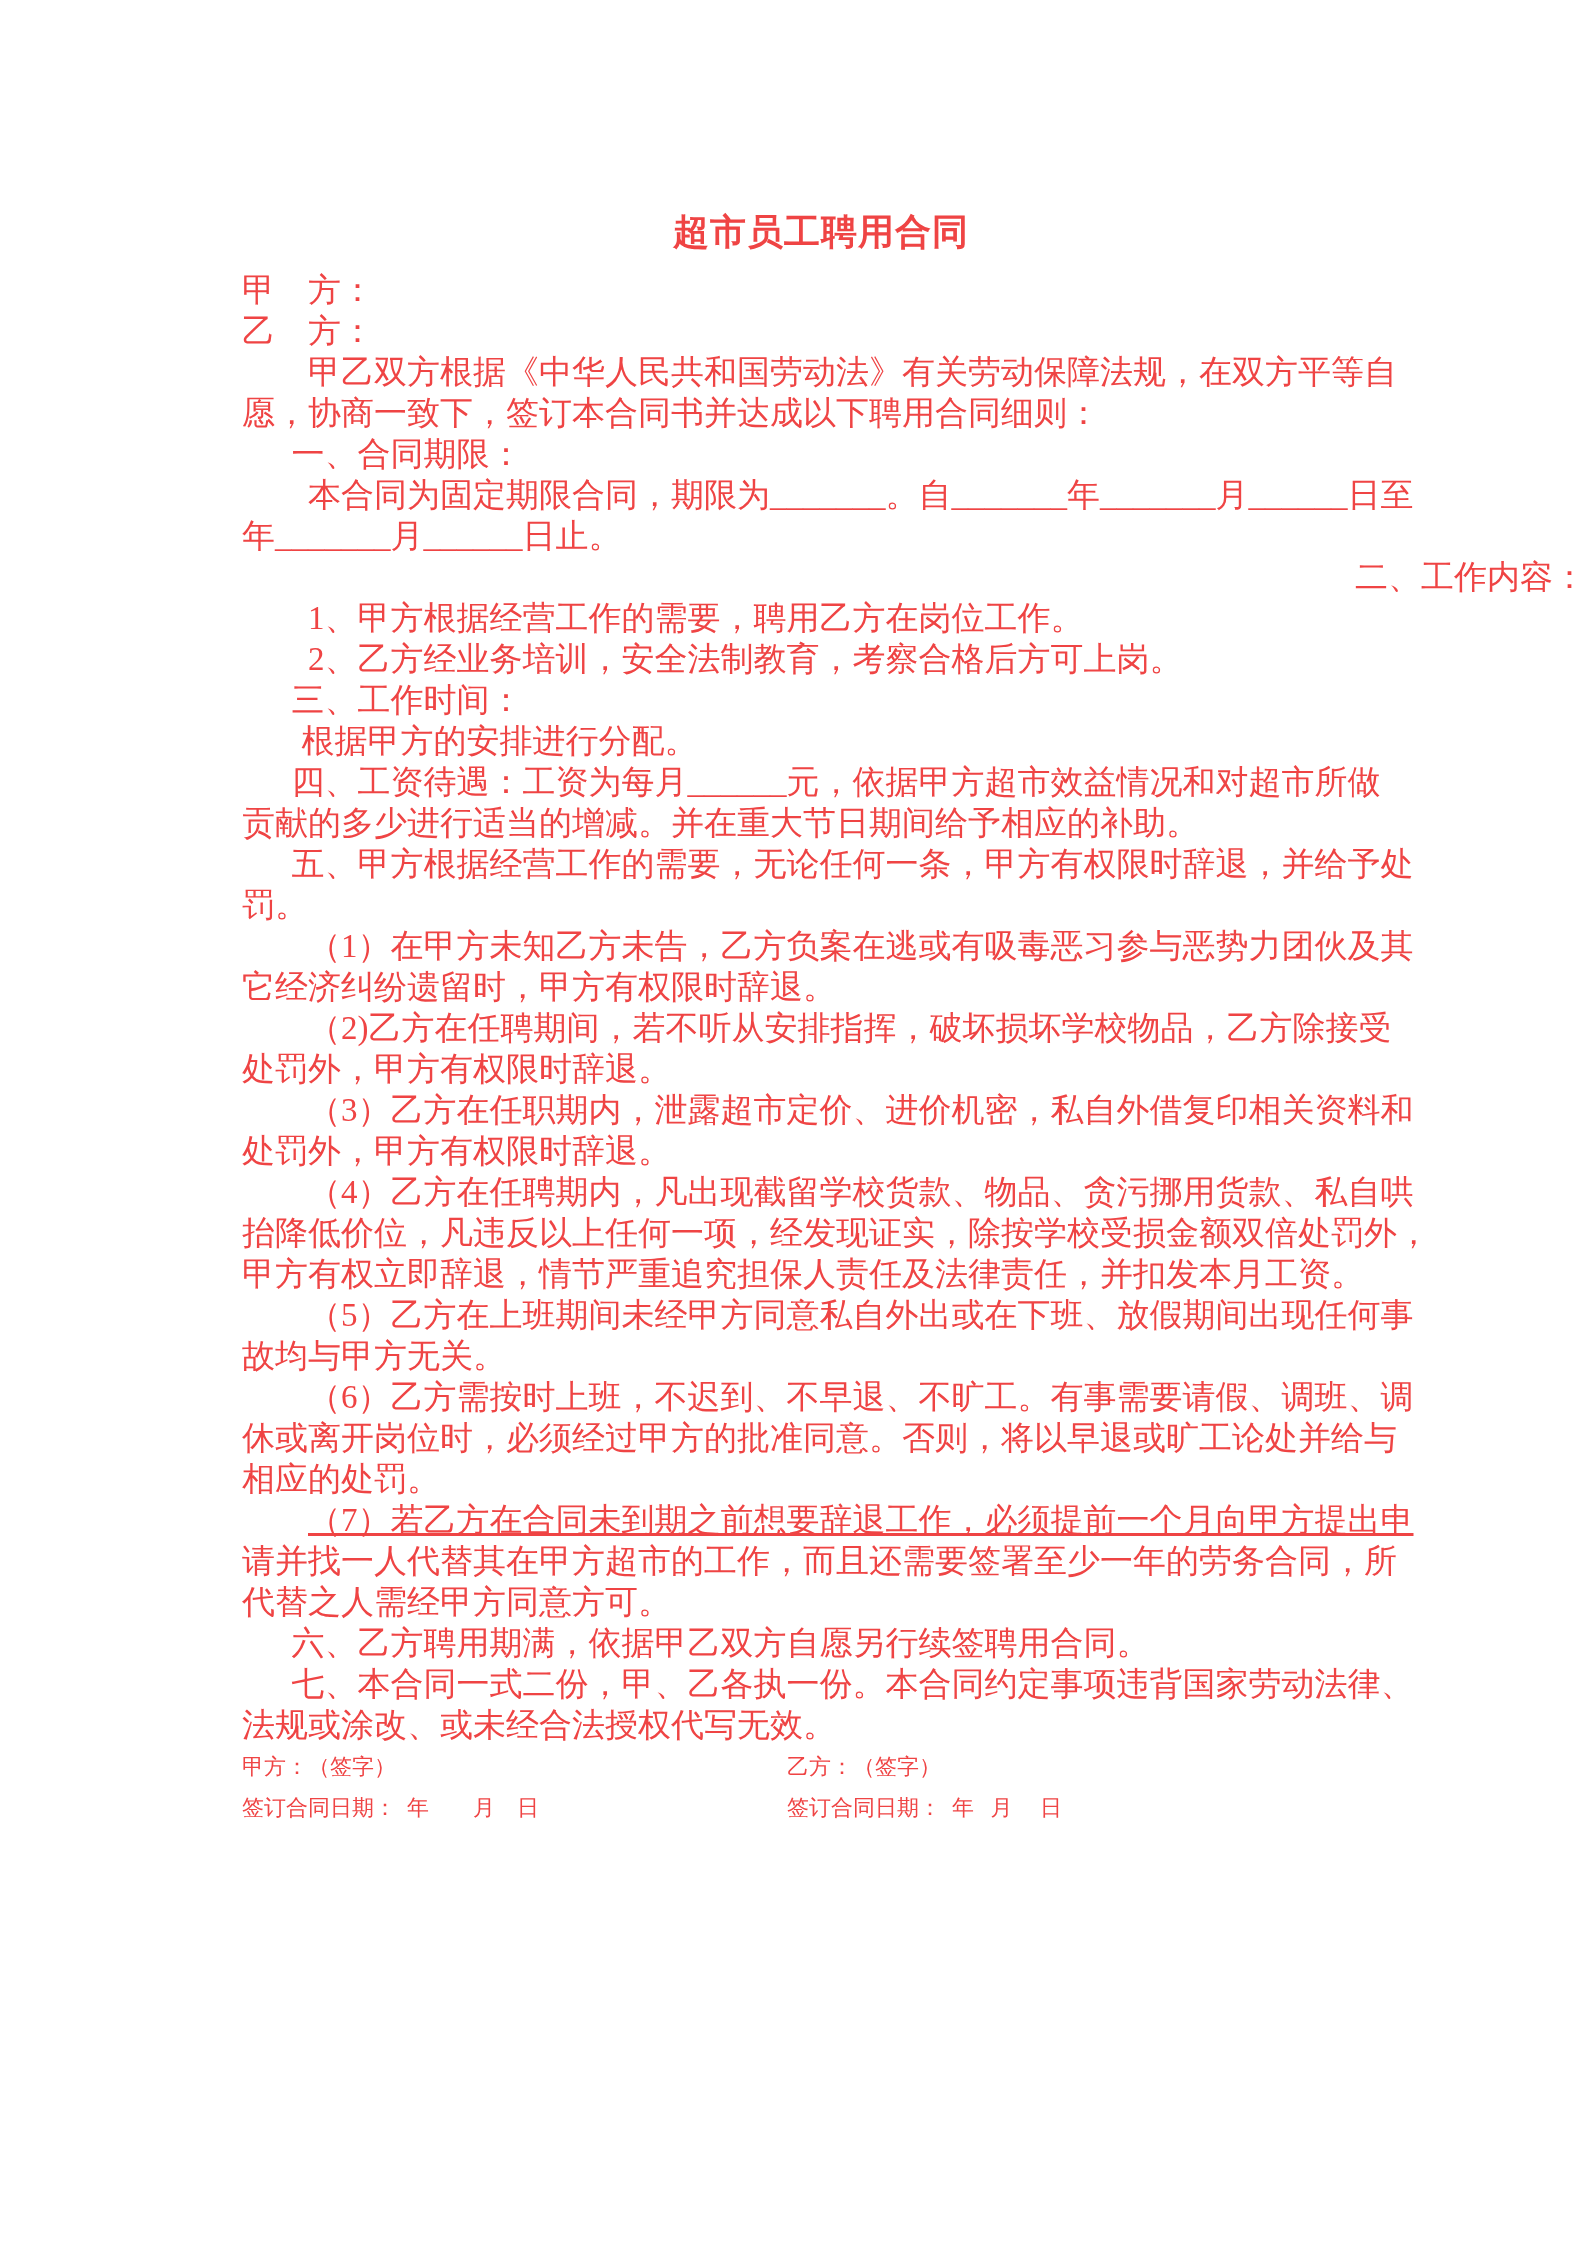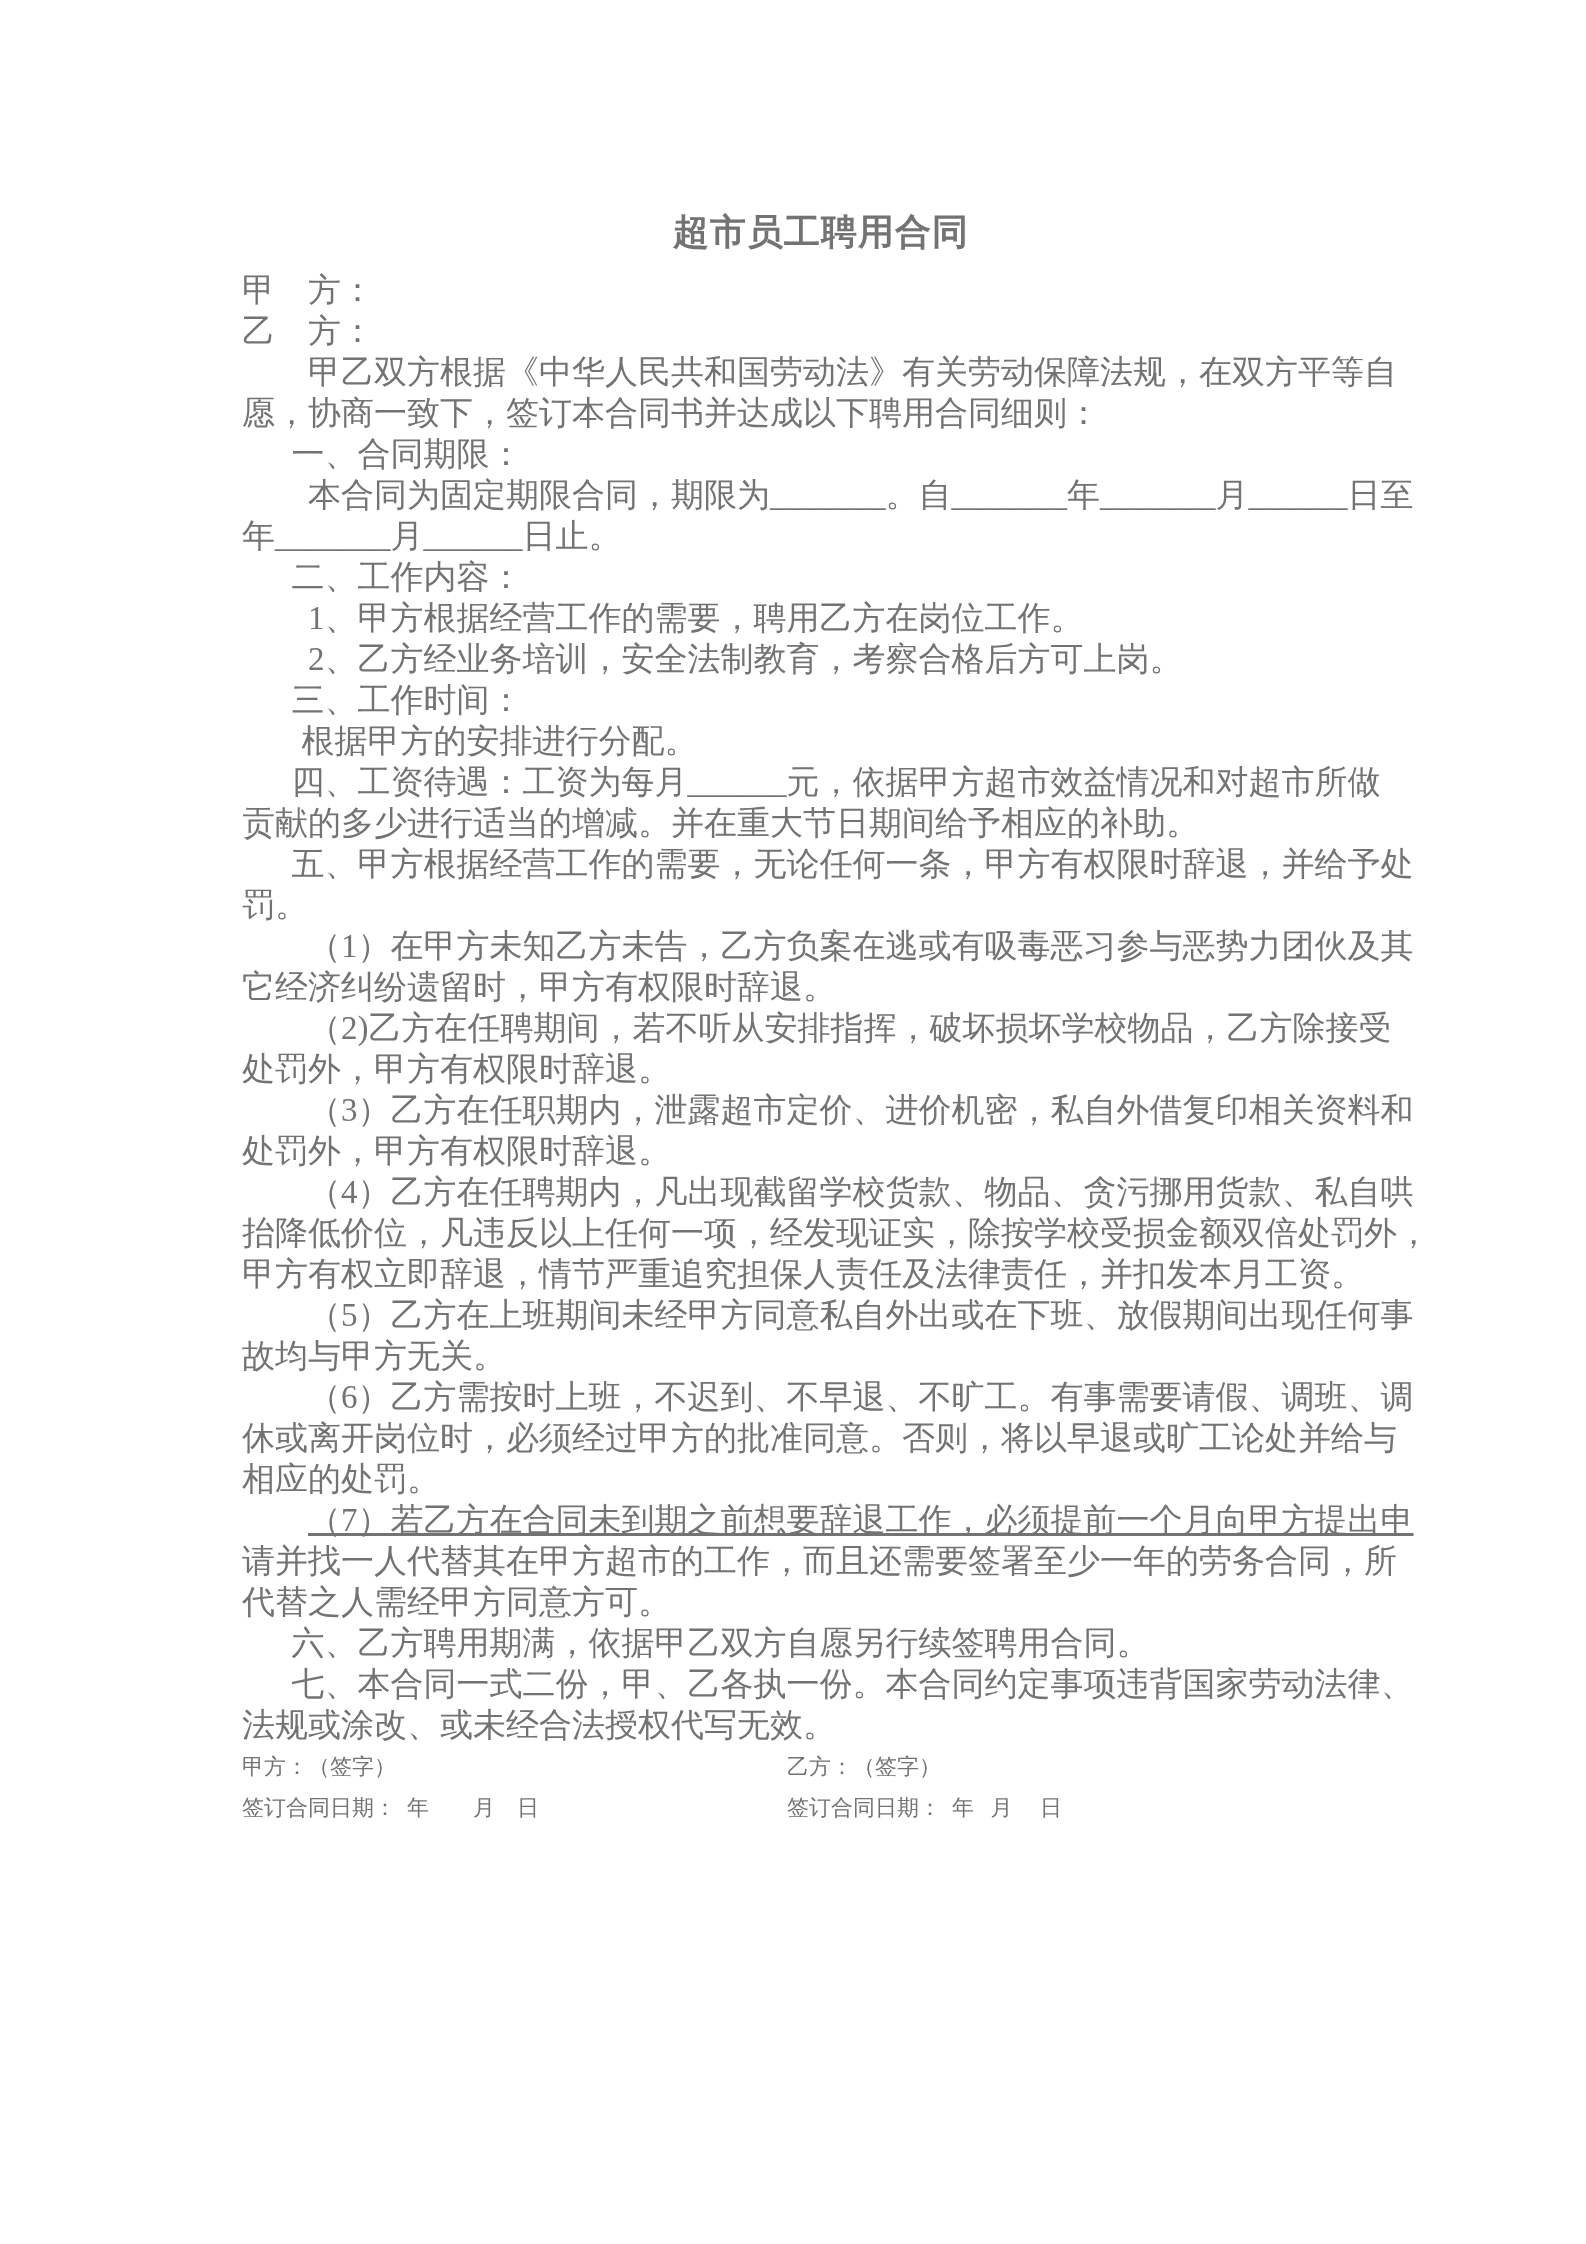--- a/index.html
+++ b/index.html
@@ -1,21 +1,21 @@
 <!DOCTYPE html>
 <html><head>
 <meta charset="utf-8">
 <style>
   html, body { margin: 0; padding: 0; background: #ffffff; }
   .page {
     position: relative;
     width: 1586px;
     height: 1892px;
     background: #ffffff;
-    color: #737373;
+    color: #ef4444;
     font-family: "Liberation Serif", "DejaVu Serif", serif;
     overflow: hidden;
   }
   .doc {
     padding: 210px 0 0 242px;
   }
   .title {
     width: 1158px;
     text-align: center;
     font-size: 36px;
@@ -46,21 +46,21 @@
     <div class="title">超市员工聘用合同</div>
 
     <div id="doc-body">
         <div class="line" style="padding-left: 0em;">甲　方：</div>
         <div class="line" style="padding-left: 0em;">乙　方：</div>
         <div class="line" style="padding-left: 2em;">甲乙双方根据《中华人民共和国劳动法》有关劳动保障法规，在双方平等自</div>
         <div class="line" style="padding-left: 0em;">愿，协商一致下，签订本合同书并达成以下聘用合同细则：</div>
         <div class="line" style="padding-left: 1.5em;">一、合同期限：</div>
         <div class="line" style="padding-left: 2em;">本合同为固定期限合同，期限为_______。自_______年_______月______日至</div>
         <div class="line" style="padding-left: 0em;">年_______月______日止。</div>
-        <div class="line" style="padding-left: 1.5em;">二、工作内容：</div>
+        <div class="line" style="padding-left: 1.5em; text-align: right;">二、工作内容：</div>
         <div class="line" style="padding-left: 2em;">1、甲方根据经营工作的需要，聘用乙方在岗位工作。</div>
         <div class="line" style="padding-left: 2em;">2、乙方经业务培训，安全法制教育，考察合格后方可上岗。</div>
         <div class="line" style="padding-left: 1.5em;">三、工作时间：</div>
         <div class="line" style="padding-left: 1.8em;">根据甲方的安排进行分配。</div>
         <div class="line" style="padding-left: 1.5em;">四、工资待遇：工资为每月______元，依据甲方超市效益情况和对超市所做</div>
         <div class="line" style="padding-left: 0em;">贡献的多少进行适当的增减。并在重大节日期间给予相应的补助。</div>
         <div class="line" style="padding-left: 1.5em;">五、甲方根据经营工作的需要，无论任何一条，甲方有权限时辞退，并给予处</div>
         <div class="line" style="padding-left: 0em;">罚。</div>
         <div class="line" style="padding-left: 2em;">（1）在甲方未知乙方未告，乙方负案在逃或有吸毒恶习参与恶势力团伙及其</div>
         <div class="line" style="padding-left: 0em;">它经济纠纷遗留时，甲方有权限时辞退。</div>

